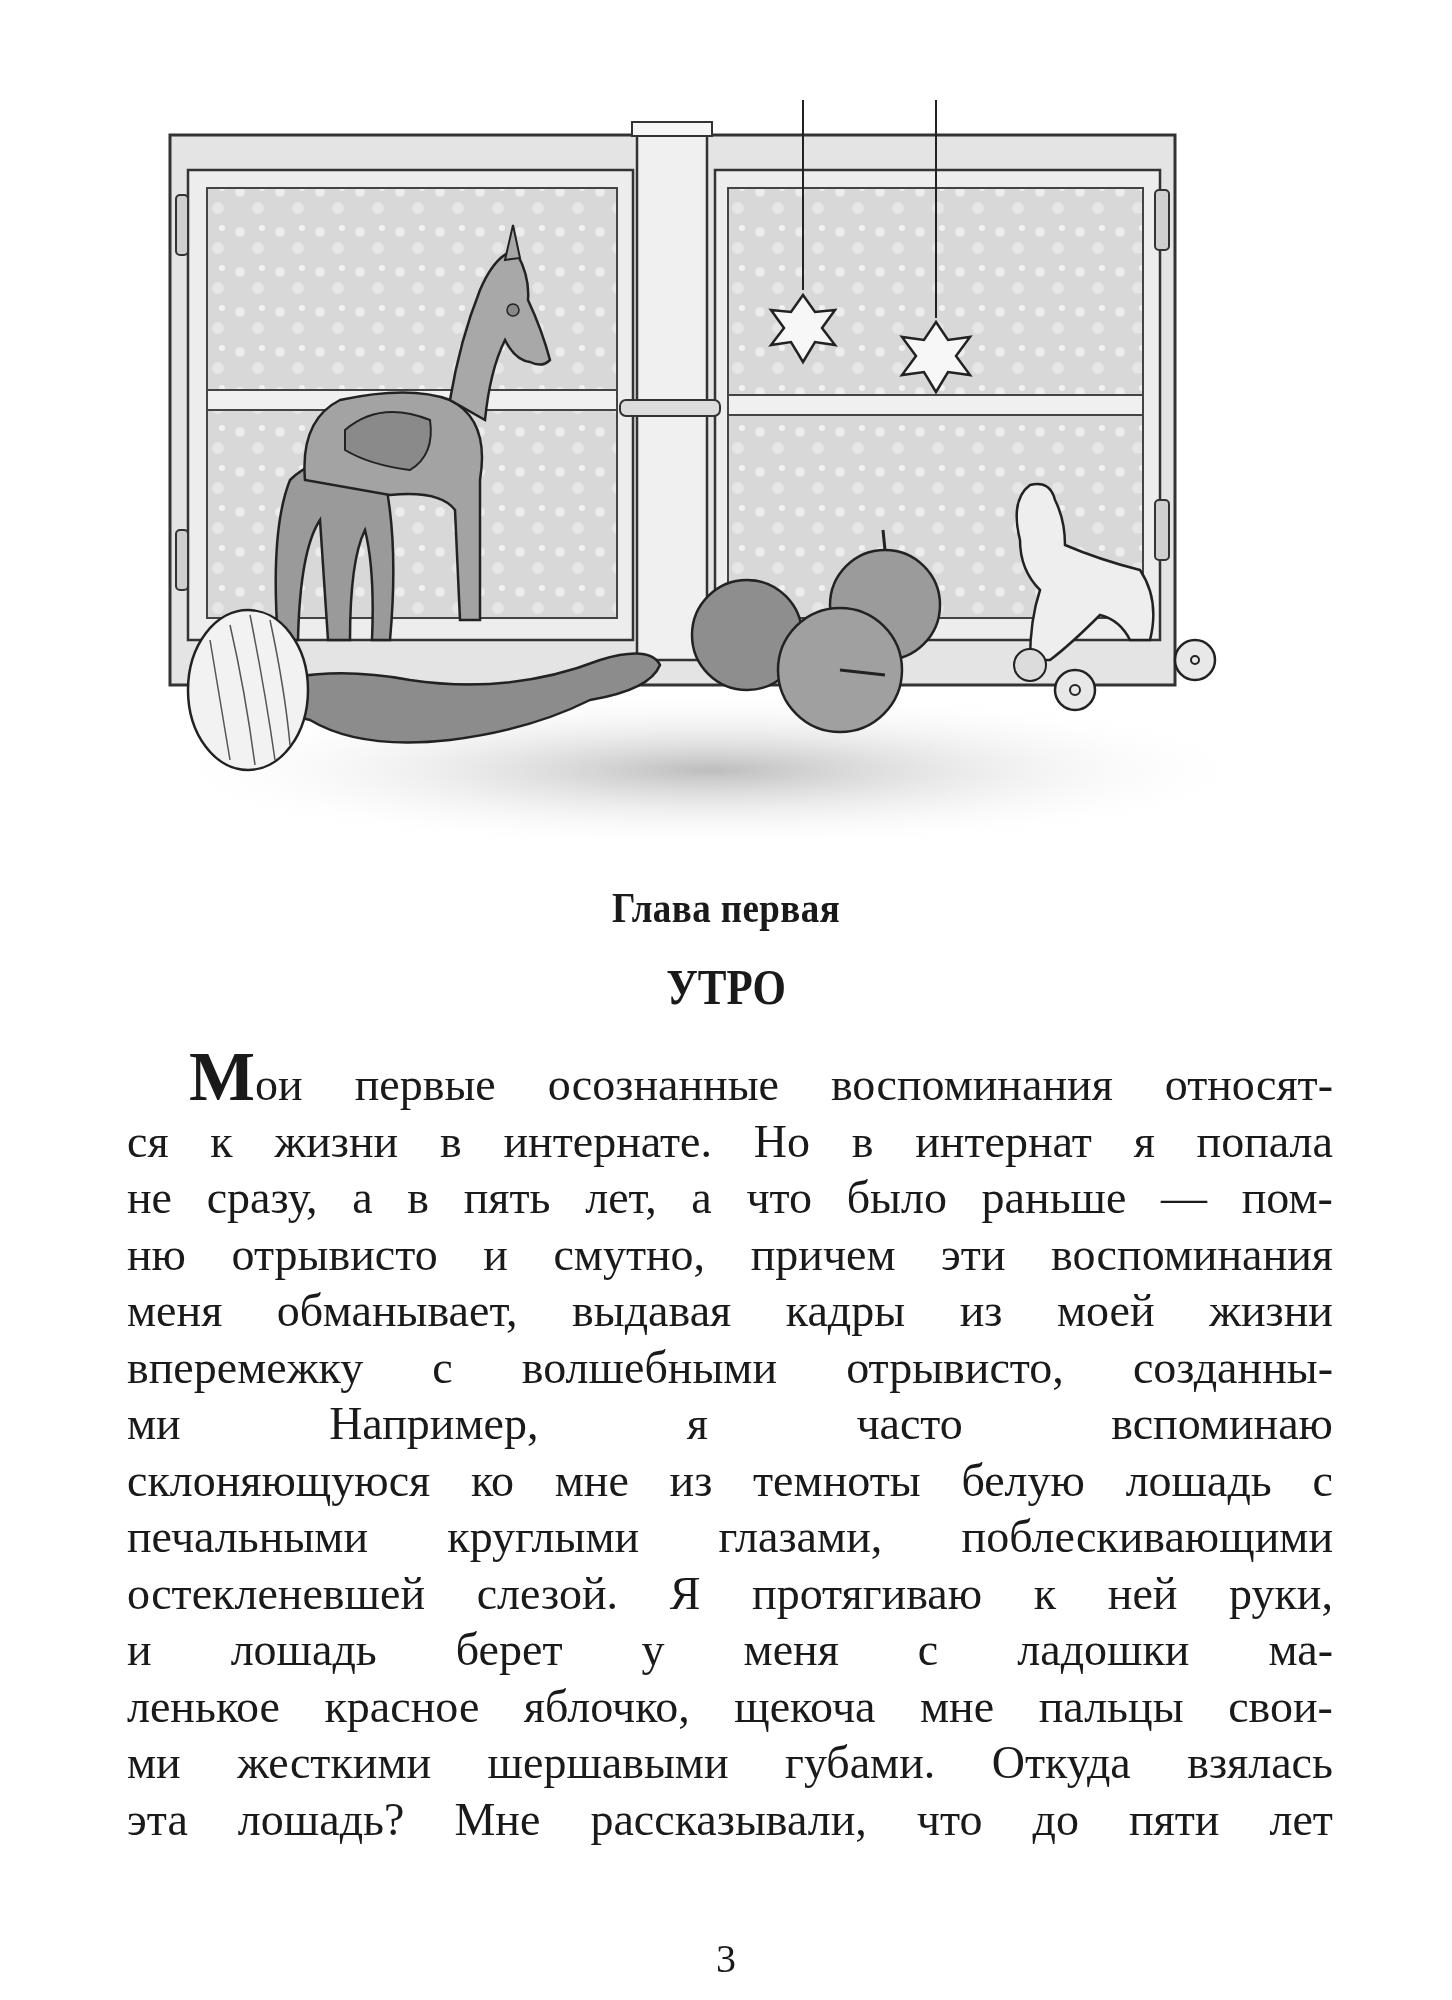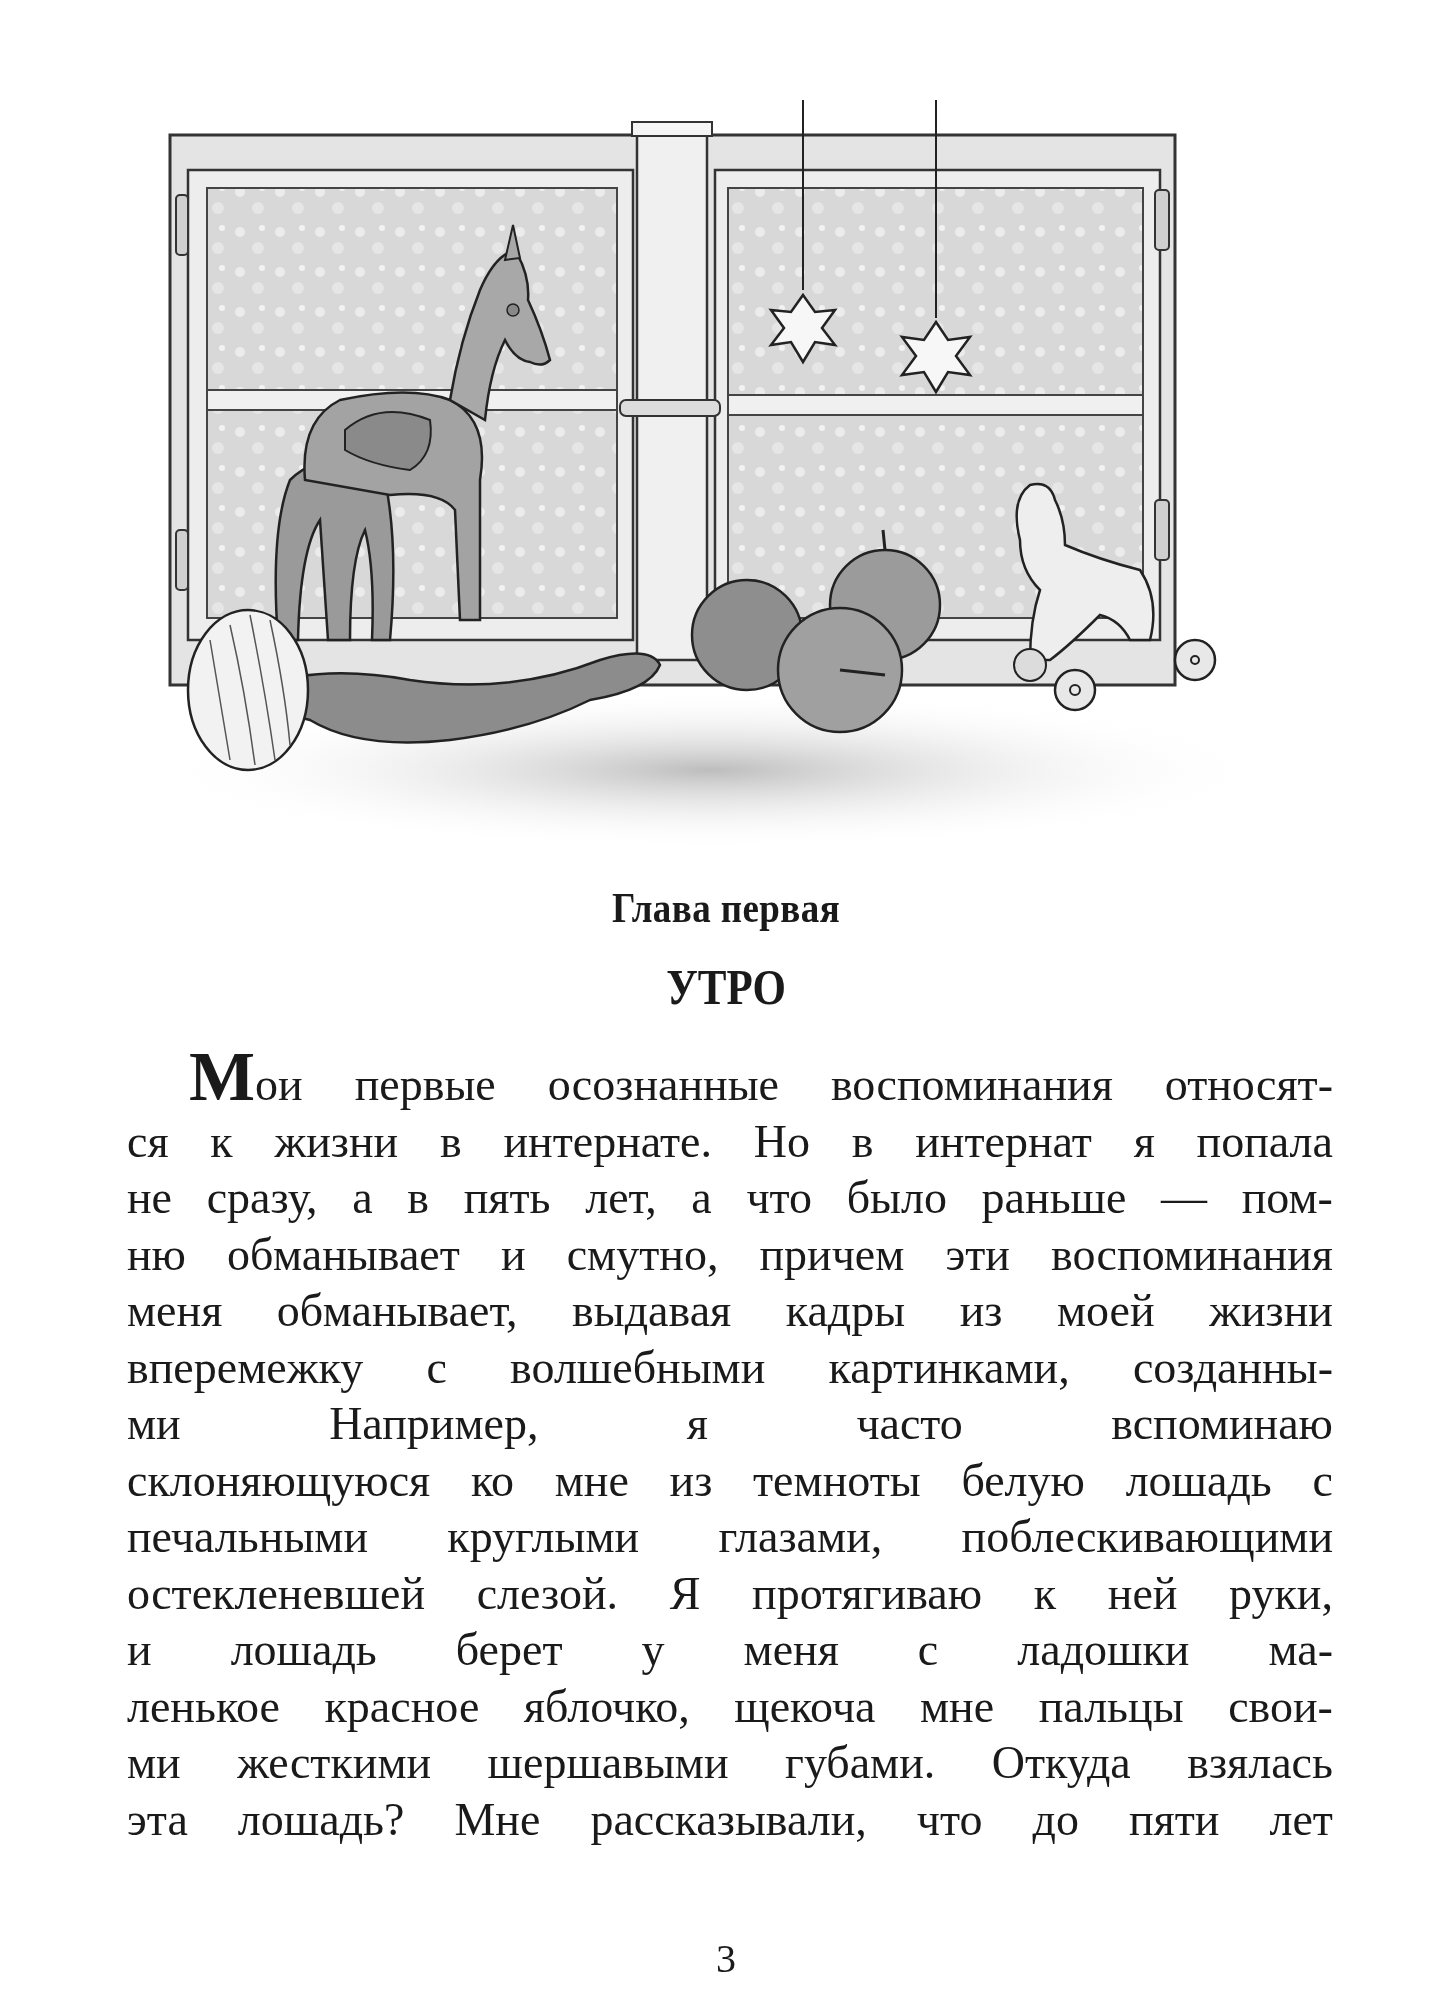--- a/index.html
+++ b/index.html
@@ -117,41 +117,41 @@
       <span class="w">лет,</span>
       <span class="w">а</span>
       <span class="w">что</span>
       <span class="w">было</span>
       <span class="w">раньше</span>
       <span class="w">—</span>
       <span class="w">пом-</span>
     </div>
   <div class="line">
       <span class="w">ню</span>
-      <span class="w">обманывает</span>
+      <span class="w">отрывисто</span>
       <span class="w">и</span>
       <span class="w">смутно,</span>
       <span class="w">причем</span>
       <span class="w">эти</span>
       <span class="w">воспоминания</span>
     </div>
   <div class="line">
       <span class="w">меня</span>
       <span class="w">обманывает,</span>
       <span class="w">выдавая</span>
       <span class="w">кадры</span>
       <span class="w">из</span>
       <span class="w">моей</span>
       <span class="w">жизни</span>
     </div>
   <div class="line">
       <span class="w">вперемежку</span>
       <span class="w">с</span>
       <span class="w">волшебными</span>
-      <span class="w">картинками,</span>
+      <span class="w">отрывисто,</span>
       <span class="w">созданны-</span>
     </div>
   <div class="line">
       <span class="w">ми</span>
       <span class="w">Например,</span>
       <span class="w">я</span>
       <span class="w">часто</span>
       <span class="w">вспоминаю</span>
     </div>
   <div class="line">

